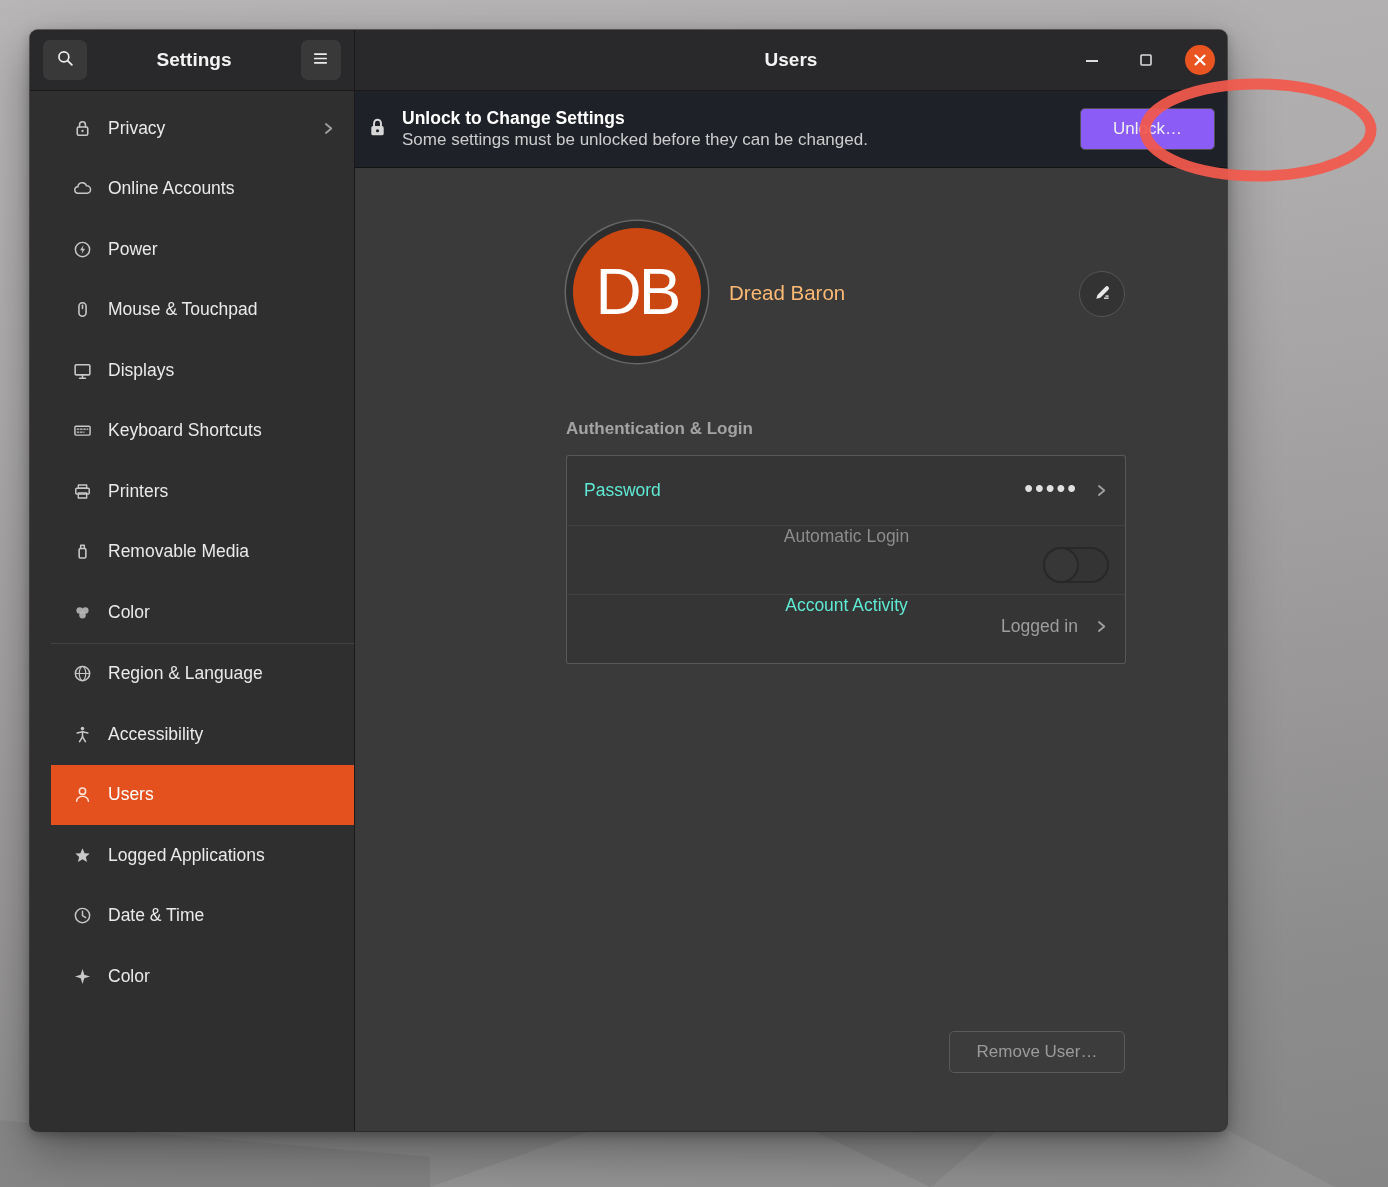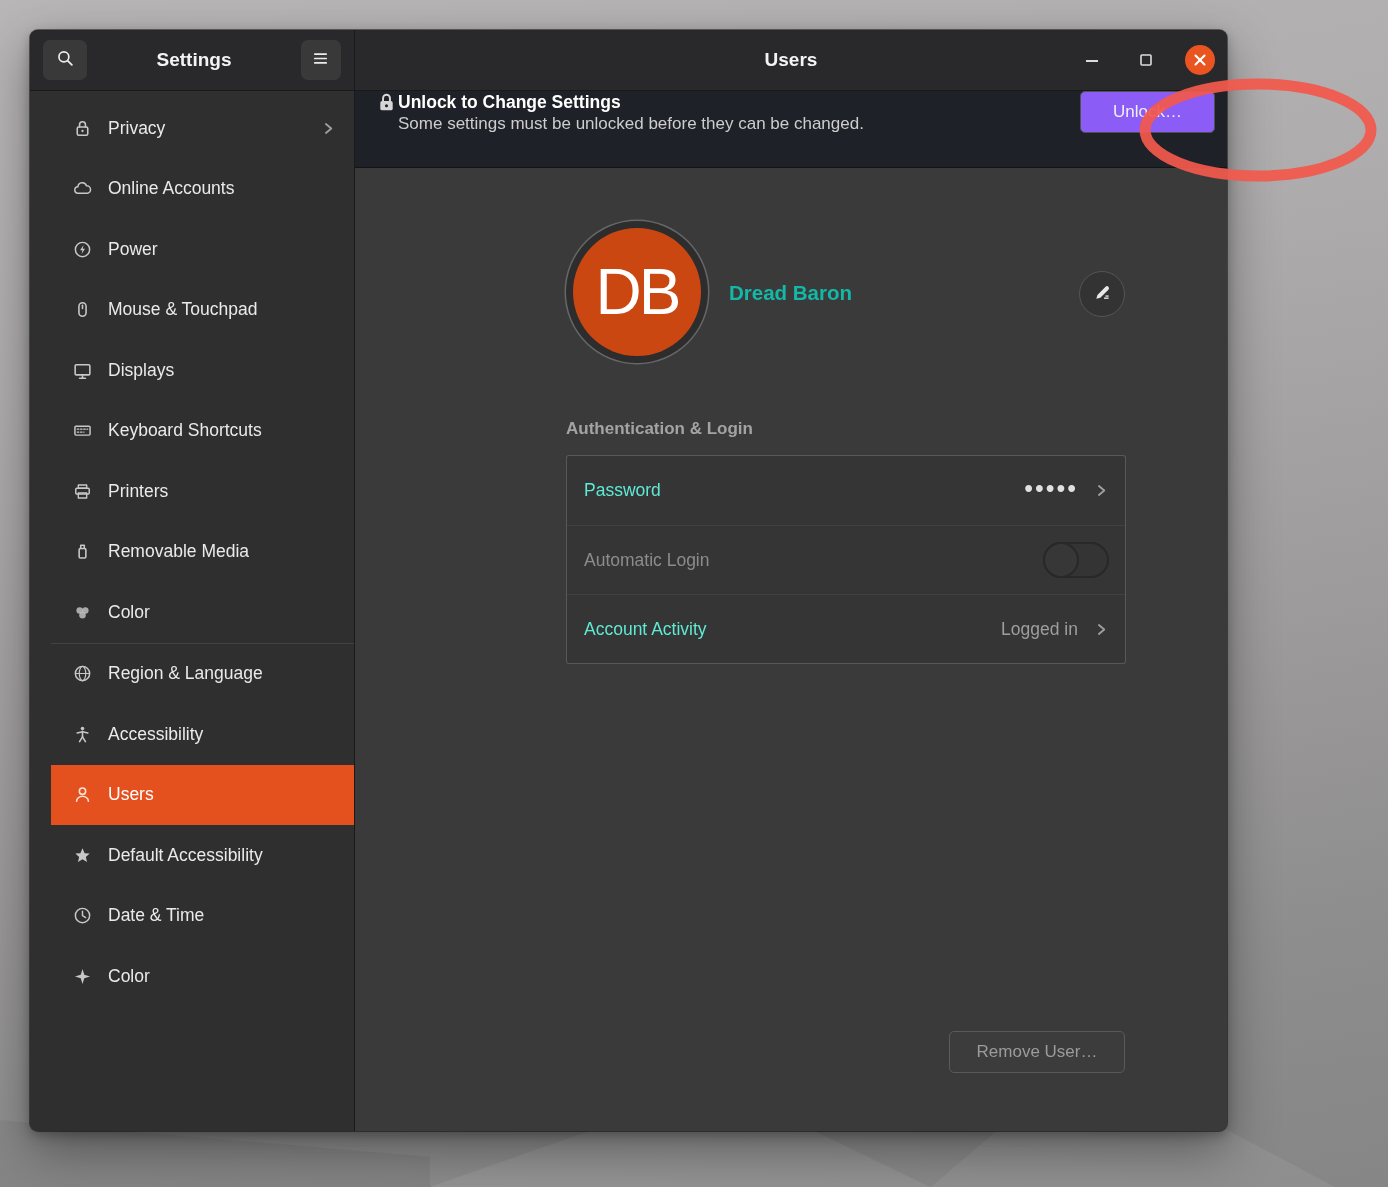--- a/index.html
+++ b/index.html
@@ -57,21 +57,21 @@
     position:relative; display:flex; align-items:center; justify-content:center;
   }
   .main-title { font-size:19px; font-weight:bold; color:#f3f3f3; }
   .window-controls { position:absolute; right:12px; top:0; height:100%; display:flex; align-items:center; gap:24px; }
   .wc { width:30px; height:30px; display:flex; align-items:center; justify-content:center; cursor:pointer; }
   .wc-close { border-radius:50%; background:#E95420; }
 
   
   .banner {
     height:77px; flex:0 0 77px; background:#1e2127; border-bottom:1px solid #141414;
-    display:flex; padding:0 12px 0 20px; 
+    display:flex; align-items:center; padding:0 12px 0 11px; gap:13px;
   }
   .banner-text { display:flex; flex-direction:column; line-height:22px; }
   .banner-title { font-size:17.5px; font-weight:bold; color:#ffffff; }
   .banner-subtitle { font-size:17px; color:#cdcdcd; }
   .unlock-btn {
     margin-left:auto; width:135px; height:42px; border-radius:5px;
     background:#8b5cf6; border:1px solid #505050; color:#f0f0f0; font-size:17px;
     display:flex; align-items:center; justify-content:center; cursor:pointer;
     font-family:inherit;
   }
@@ -79,34 +79,34 @@
   
   .content { flex:1; position:relative; background:#3a3a3a; }
 
   .avatar {
     position:absolute; left:218px; top:60px; width:128px; height:128px; border-radius:50%;
     background:#CB4712; display:flex; align-items:center; justify-content:center;
     box-shadow: 0 0 0 7px #2d2d2d, 0 0 0 8.5px rgba(140,140,140,0.55);
     cursor:pointer;
   }
   .avatar-initials { font-size:64px; color:#ffffff; letter-spacing:-3px; font-weight:400; }
-  .user-name { position:absolute; left:374px; top:113px; font-size:20.5px; font-weight:bold; color:#14b8a6; }
+  .user-name { position:absolute; left:374px; top:113px; font-size:20.5px; font-weight:normal; color:#fdba74; }
   .edit-btn {
     position:absolute; left:724px; top:103px; width:46px; height:46px; border-radius:50%;
     background:#333333; border:1px solid #555555; display:flex; align-items:center; justify-content:center;
     cursor:pointer;
   }
 
   .auth-heading { position:absolute; left:211px; top:251px; font-size:17px; font-weight:bold; color:#a3a3a3; }
   .auth-list {
     position:absolute; left:211px; top:287px; width:560px;
     background:#353535; border:1px solid rgba(130,130,130,0.45); border-radius:3px;
   }
   .auth-row { height:69px; display:flex; align-items:center; padding:0 16px 0 17px; cursor:pointer; }
-  .auth-row + .auth-row { border-top:1px solid #414141; }
+  .auth-row + .auth-row { border-top:1px solid #414141;flex-direction:column; }
   .row-label { font-size:17.5px; color:#5eead4; }
   .auth-row.disabled { cursor:default; }
   .auth-row.disabled .row-label { color:#8c8c8c; }
   .row-right { margin-left:auto; display:flex; align-items:center; gap:16px; }
   .row-value { font-size:17.5px; color:#9e9e9e; }
   .row-value.dots { font-size:25px; letter-spacing:2px; color:#e0e0e0; line-height:1; transform:translateY(-2px); }
   .row-chevron { display:flex; align-items:center; color:#9f9f9f; }
 
   .toggle {
     position:relative; width:66px; height:36px; border-radius:18px;
@@ -284,21 +284,21 @@
             </svg>
           </span>
           <span class="s-label">Users</span>
         </div>
         <div class="sidebar-item">
           <span class="s-icon">
             <svg viewBox="0 0 20 20" width="21" height="21">
               <polygon points="10,3.2 12,7.8 16.8,8.2 13.2,11.4 14.3,16.1 10,13.5 5.7,16.1 6.8,11.4 3.2,8.2 8,7.8" fill="currentColor"></polygon>
             </svg>
           </span>
-          <span class="s-label">Default Accessibility</span>
+          <span class="s-label">Logged Applications</span>
         </div>
         <div class="sidebar-item">
           <span class="s-icon">
             <svg viewBox="0 0 20 20" width="21" height="21">
               <circle cx="10" cy="10" r="6.8" stroke="currentColor" fill="none" stroke-linecap="round" stroke-linejoin="round" stroke-width="1.4"></circle>
               <path d="M10,5.9 V10.2 L13,12" stroke="currentColor" fill="none" stroke-linecap="round" stroke-linejoin="round" stroke-width="1.4"></path>
             </svg>
           </span>
           <span class="s-label">Date &amp; Time</span>
         </div>

